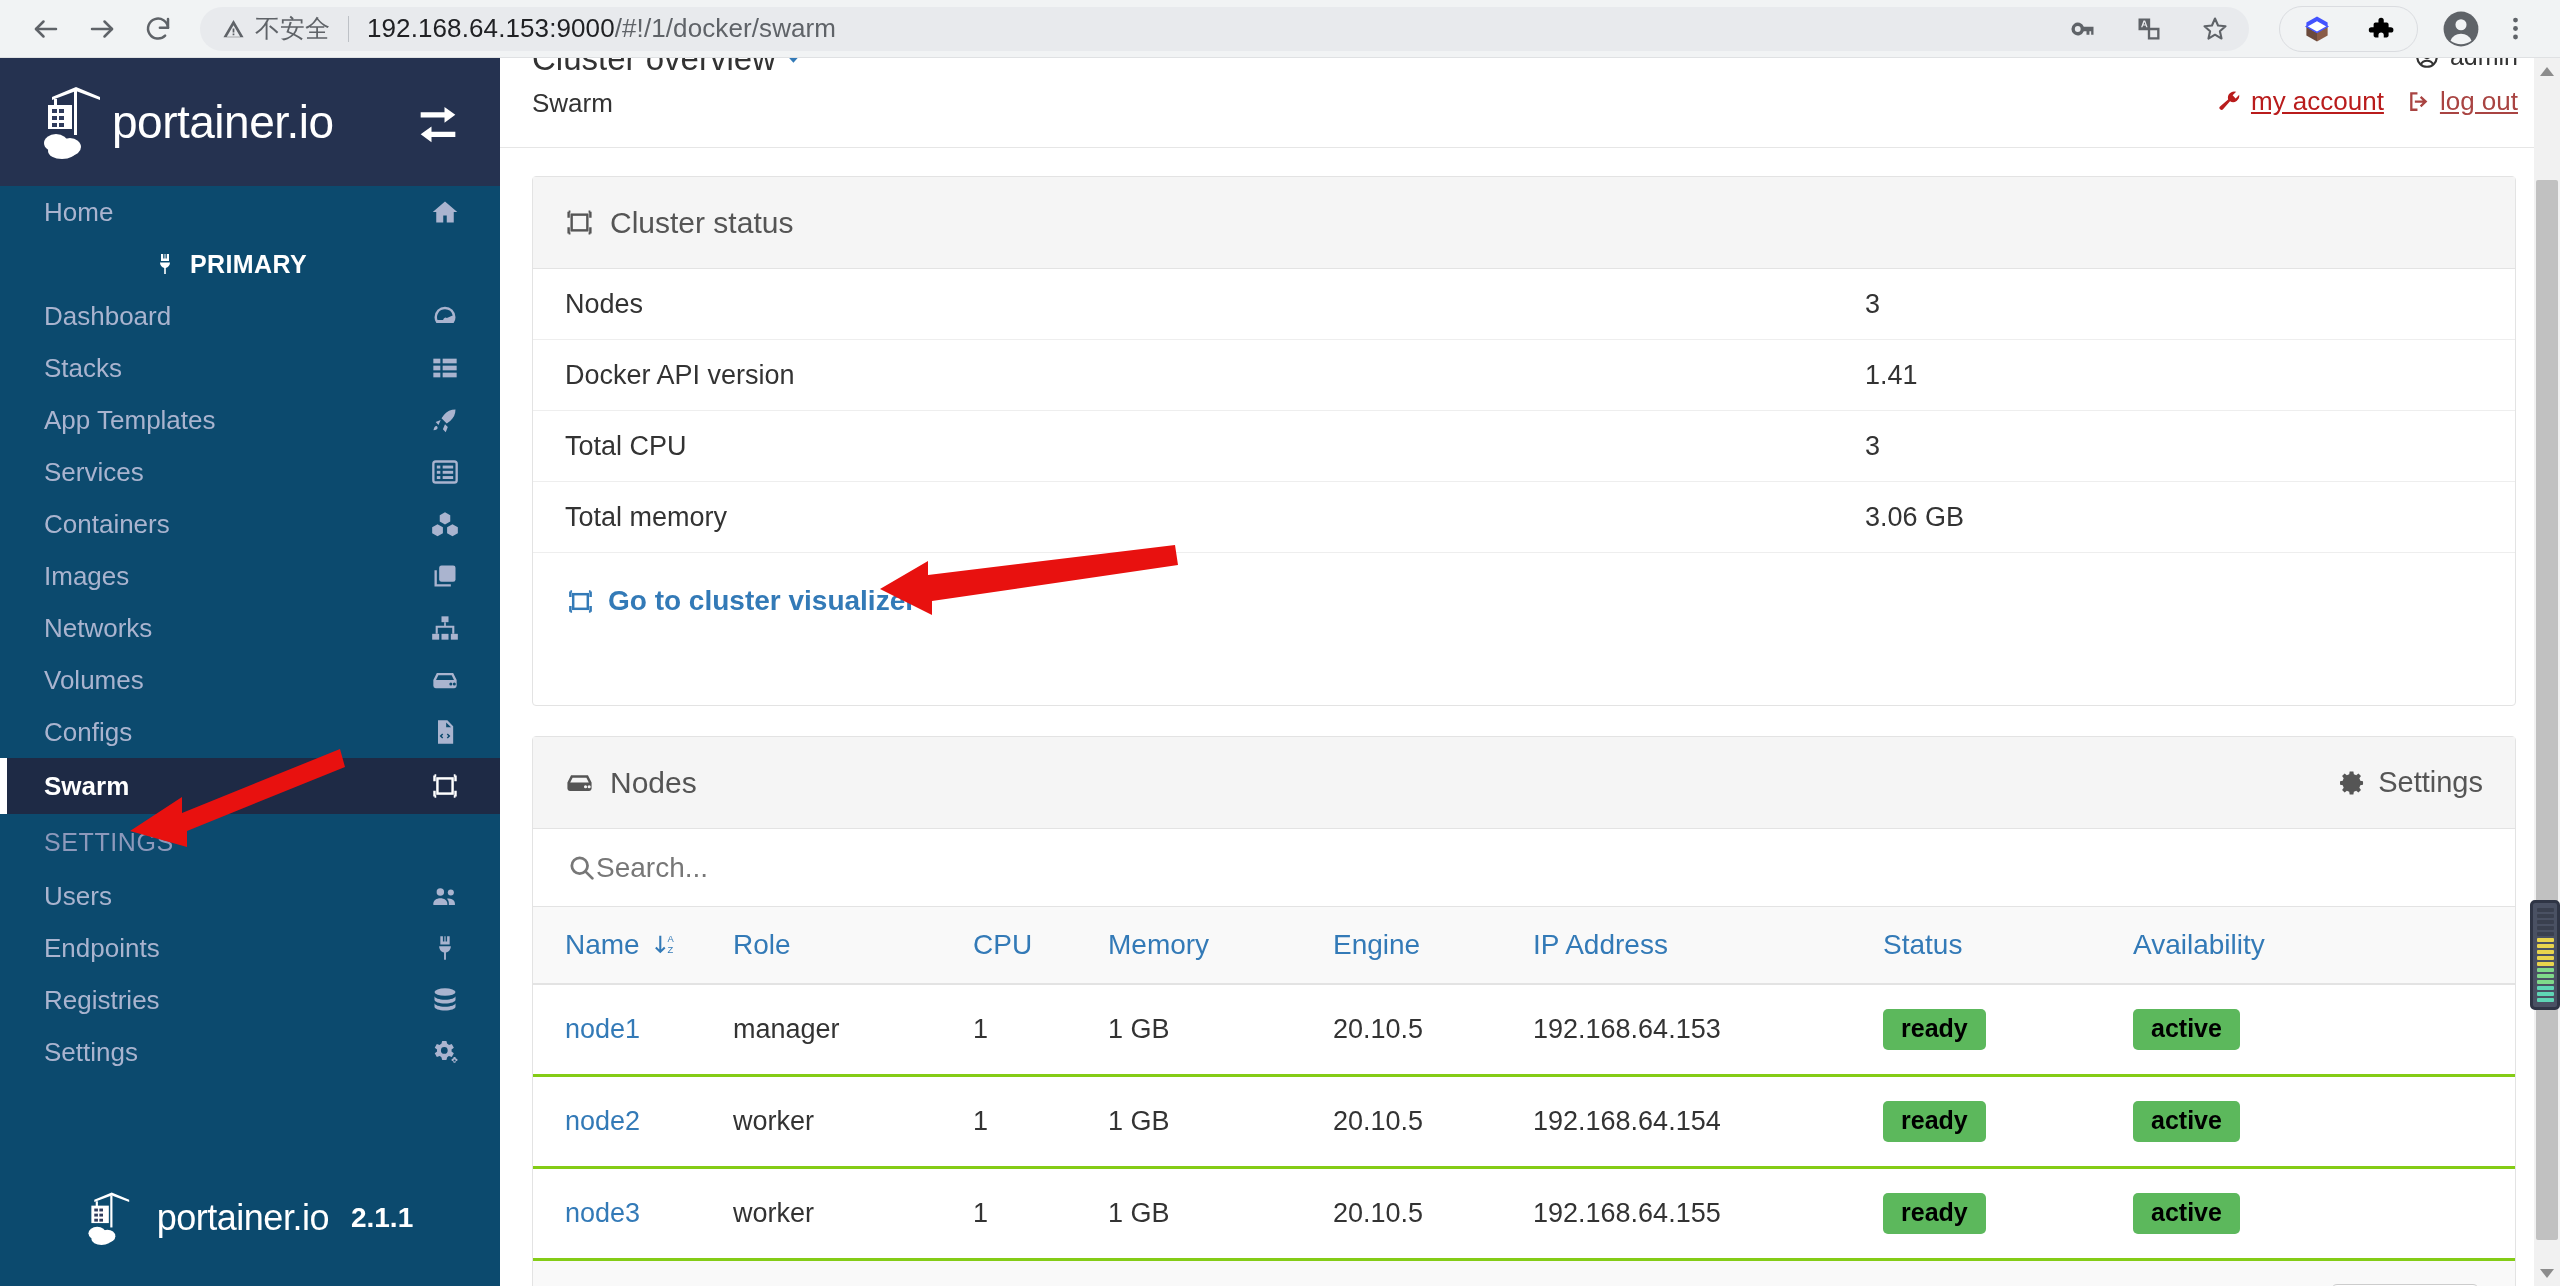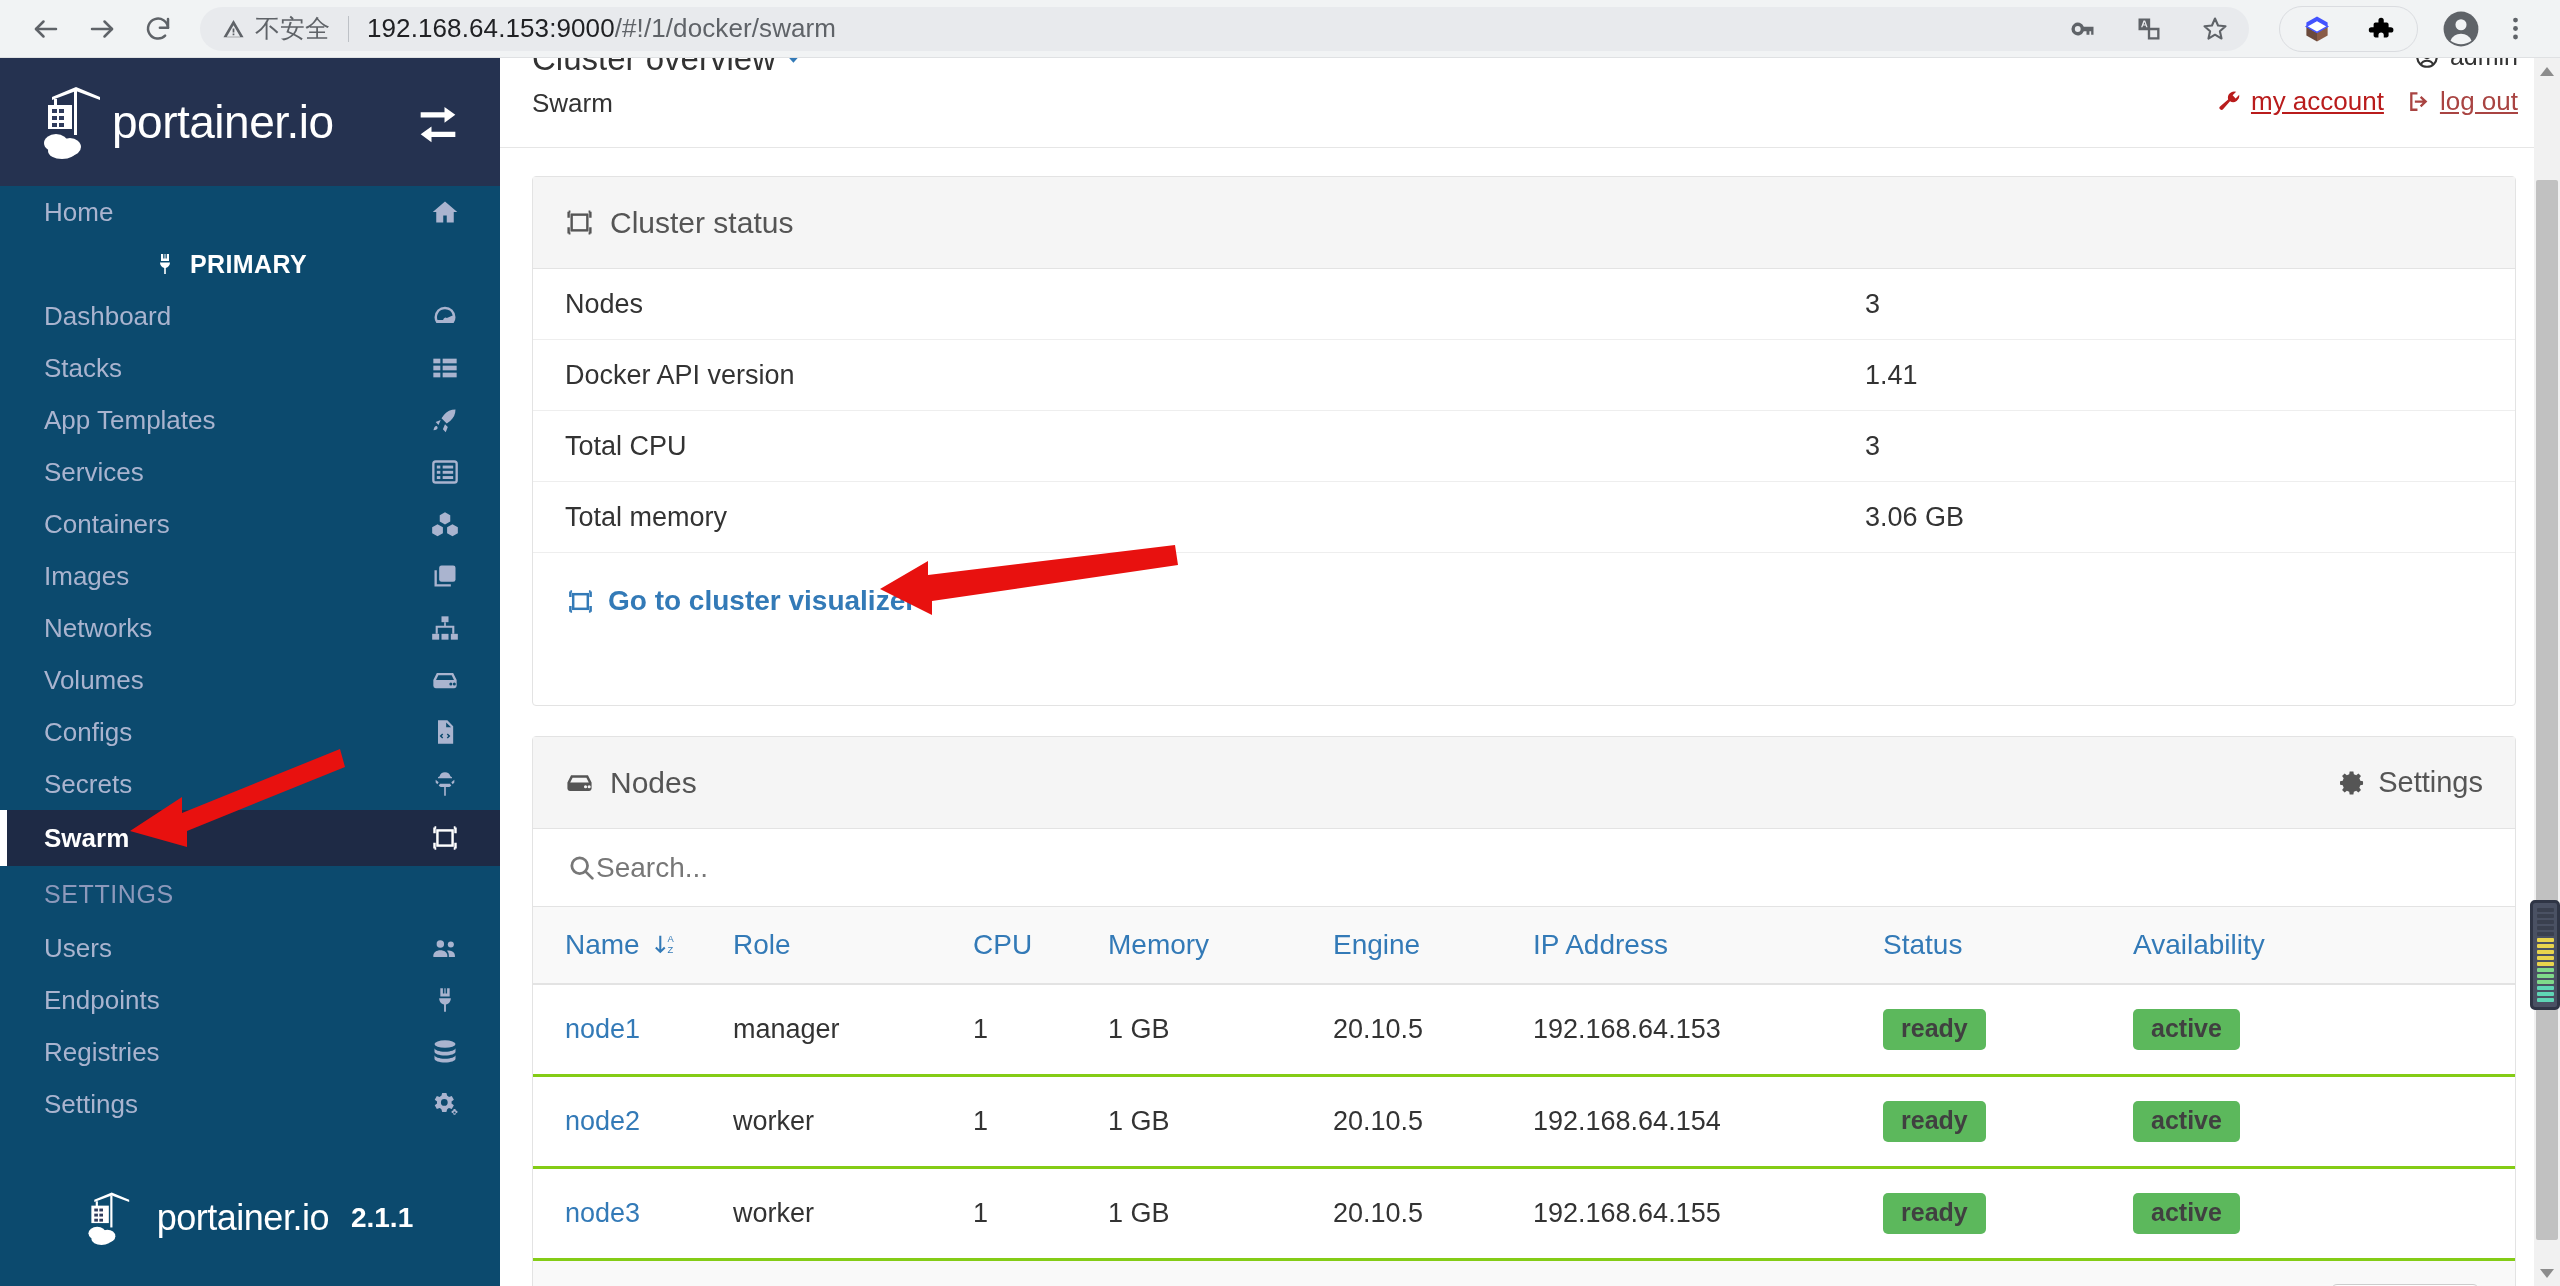--- a/index.html
+++ b/index.html
@@ -279,21 +279,21 @@
   .col-status { width: 250px; }
   .col-avail  { width: auto; }
   .node-link { color: #337ab7; text-decoration: none; }
   .sort-ico {
     display: inline-flex; align-items: center;
     margin-left: 6px; vertical-align: -4px;
   }
   .sort-ico svg { width: 25px; height: 26px; }
   .badge {
     display: inline-block;
-    background: #5cb85c; color: #404040;
+    background: #5cb85c; color: #000000;
     font-size: 25px; font-weight: 700;
     padding: 7px 18px 9px;
     border-radius: 5px;
     line-height: 1;
   }
   .table-footer {
     display: flex; align-items: center; justify-content: flex-end;
     gap: 24px;
     height: 104px;
     padding: 0 36px;
@@ -538,28 +538,20 @@
         <svg viewBox="0 0 24 24" fill="currentColor">
             <path d="M5 6h14l3 6v5a2 2 0 0 1-2 2H4a2 2 0 0 1-2-2v-5l3-6zm-.7 6h15.4l-2-4H6.3l-2 4zM17 14.2a1.3 1.3 0 1 0 0 2.6 1.3 1.3 0 0 0 0-2.6zm3 0a1.3 1.3 0 1 0 0 2.6 1.3 1.3 0 0 0 0-2.6z"></path>
           </svg>
       </span>
     </div>
     <div class="nav-item">
       <span class="lbl">Configs</span>
       <span class="ico">
         <svg viewBox="0 0 24 24" fill="currentColor">
             <path d="M6 2h8l5 5v15H6V2zm7 1.8V8h4.2L13 3.8zM9.6 13.2 7.4 15.4l2.2 2.2.9-.9-1.3-1.3 1.3-1.3-.9-.9zm4.8 0-.9.9 1.3 1.3-1.3 1.3.9.9 2.2-2.2-2.2-2.2z"></path>
-          </svg>
-      </span>
-    </div>
-    <div class="nav-item">
-      <span class="lbl">Secrets</span>
-      <span class="ico">
-        <svg viewBox="0 0 24 24" fill="currentColor">
-            <path d="M12 2c-2.5 0-4 1.4-4.6 3.3L6 6.2V7h12v-.8l-1.4-.9C16 3.4 14.5 2 12 2zM4 8.4l2.6 2.2-1.2 1.7L4 10.8v-2.4zm16 0v2.4l-1.4 1.5-1.2-1.7L20 8.4zM7.7 11.7h8.6l1.1 1.7-1.7 1.2h-3V22h-1.4v-7.4h-3l-1.7-1.2 1.1-1.7z"></path>
           </svg>
       </span>
     </div>
 
     <div class="nav-item active">
       <span class="lbl">Swarm</span>
       <span class="ico">
         <svg viewBox="0 0 24 24" fill="none" stroke="currentColor" stroke-width="2.1">
             <rect x="5.5" y="5.5" width="13" height="13"></rect>
             <path d="M3 3v5M3 16v5M21 3v5M21 16v5"></path>

